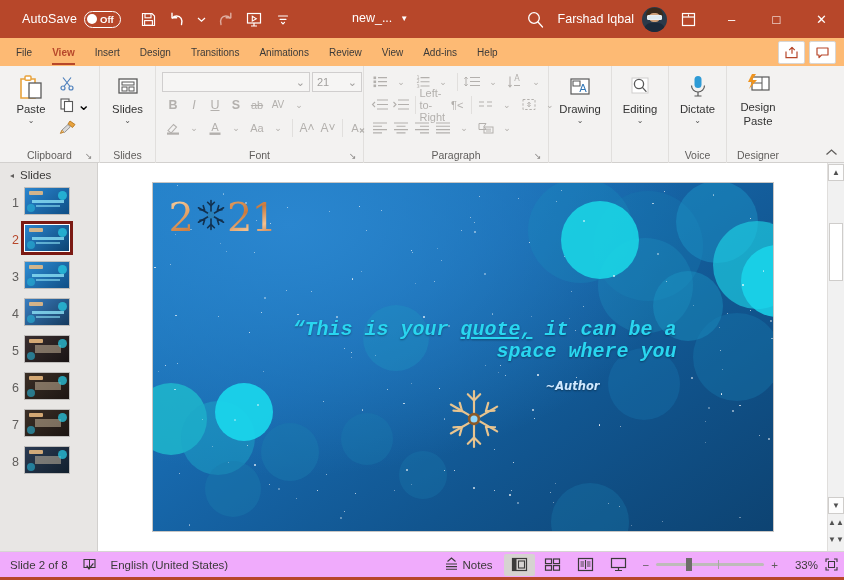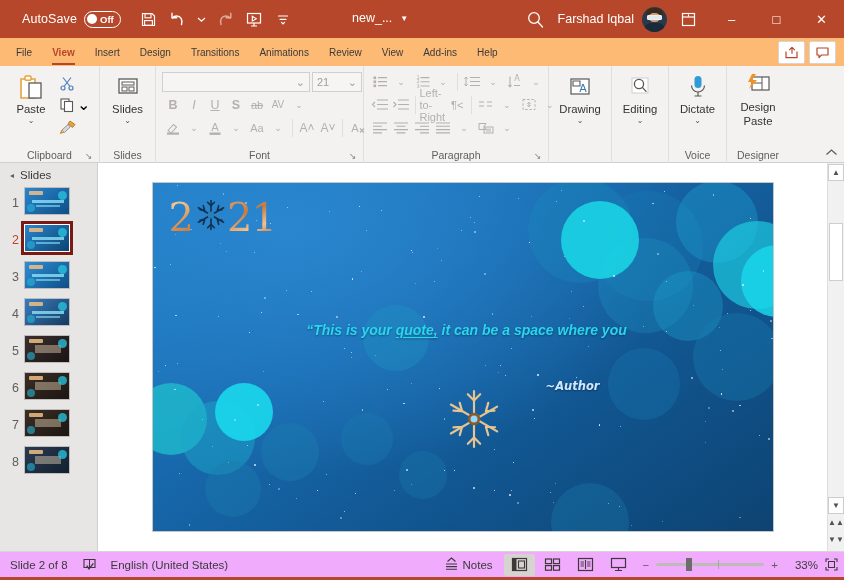--- a/index.html
+++ b/index.html
@@ -171,23 +171,23 @@
     border: 1px solid #c8c6c4;
     background:
       radial-gradient(ellipse at 22% 12%, #2a86cf 0%, rgba(42,134,207,0) 58%),
       linear-gradient(145deg, #1f7ec4 0%, #1768ac 38%, #11558f 68%, #0d4372 100%);
   }
   .bokeh { position: absolute; border-radius: 50%; }
   .star { position: absolute; border-radius: 50%; background: #fff; }
 
   .quote {
     position: absolute; left: 104px; top: 136px; width: 420px;
-    text-align: center; color: #29d6f0;
-    font-family: Liberation Sans, sans-serif;
-    font-weight: bold; font-style: italic; font-size: 14px; line-height: 22px;
+    text-align: right; color: #29d6f0;
+    font-family: Liberation Mono, monospace;
+    font-weight: bold; font-style: italic; font-size: 20px; line-height: 22px;
     text-shadow: 0 1px 2px rgba(0,0,0,.35);
     z-index: 5;
   }
   .quote u { text-decoration: underline; text-underline-offset: 2px; }
   .author {
     position: absolute; left: 330px; top: 196px; width: 180px; text-align: center;
     color: #cfe8ff; font-family: "DejaVu Sans", sans-serif;
     font-weight: bold; font-style: italic; font-size: 11.5px;
     text-shadow: 0 1px 2px rgba(0,0,0,.4); z-index: 5;
   }

